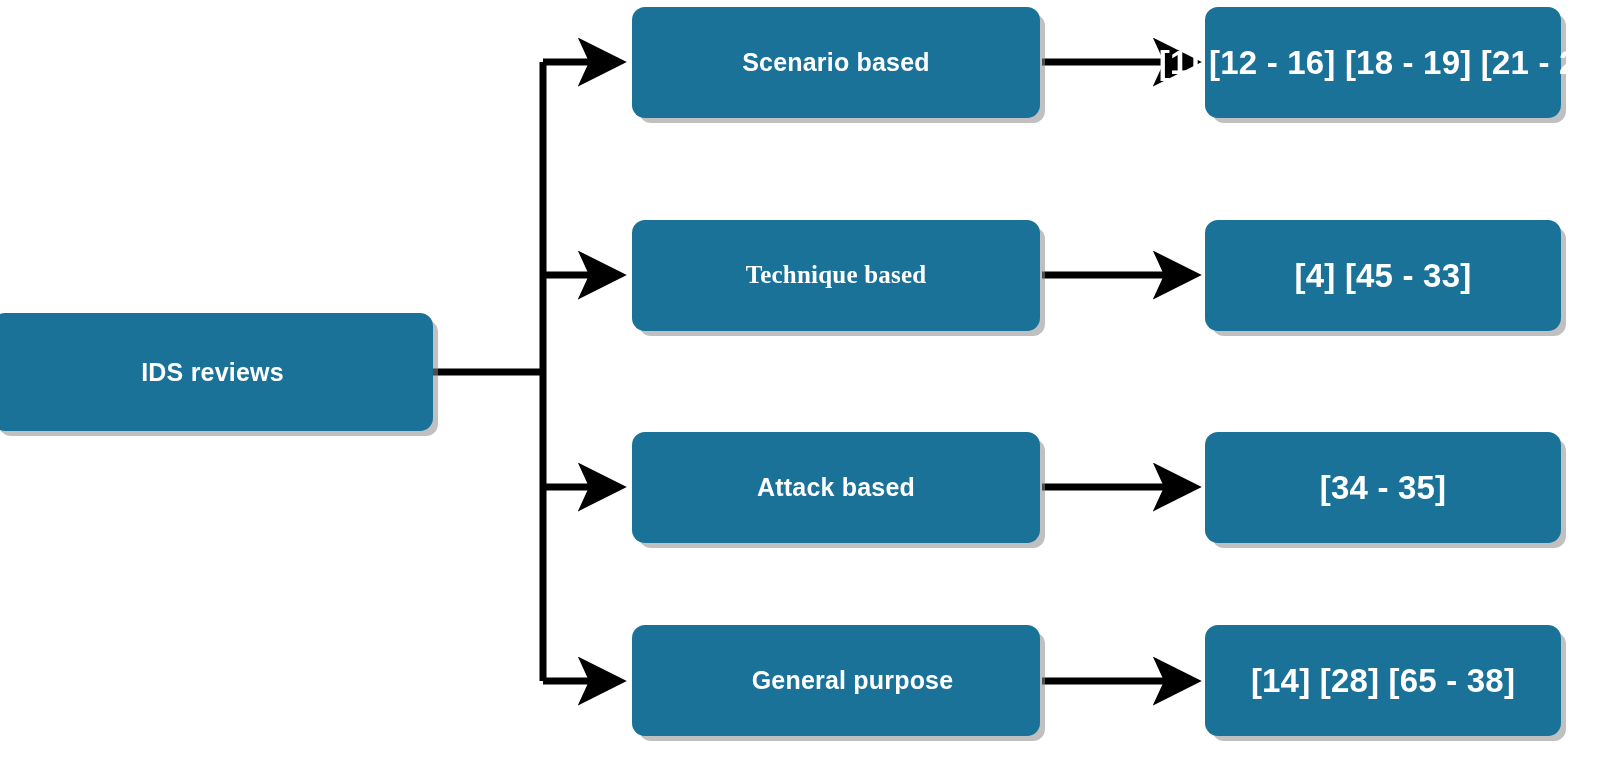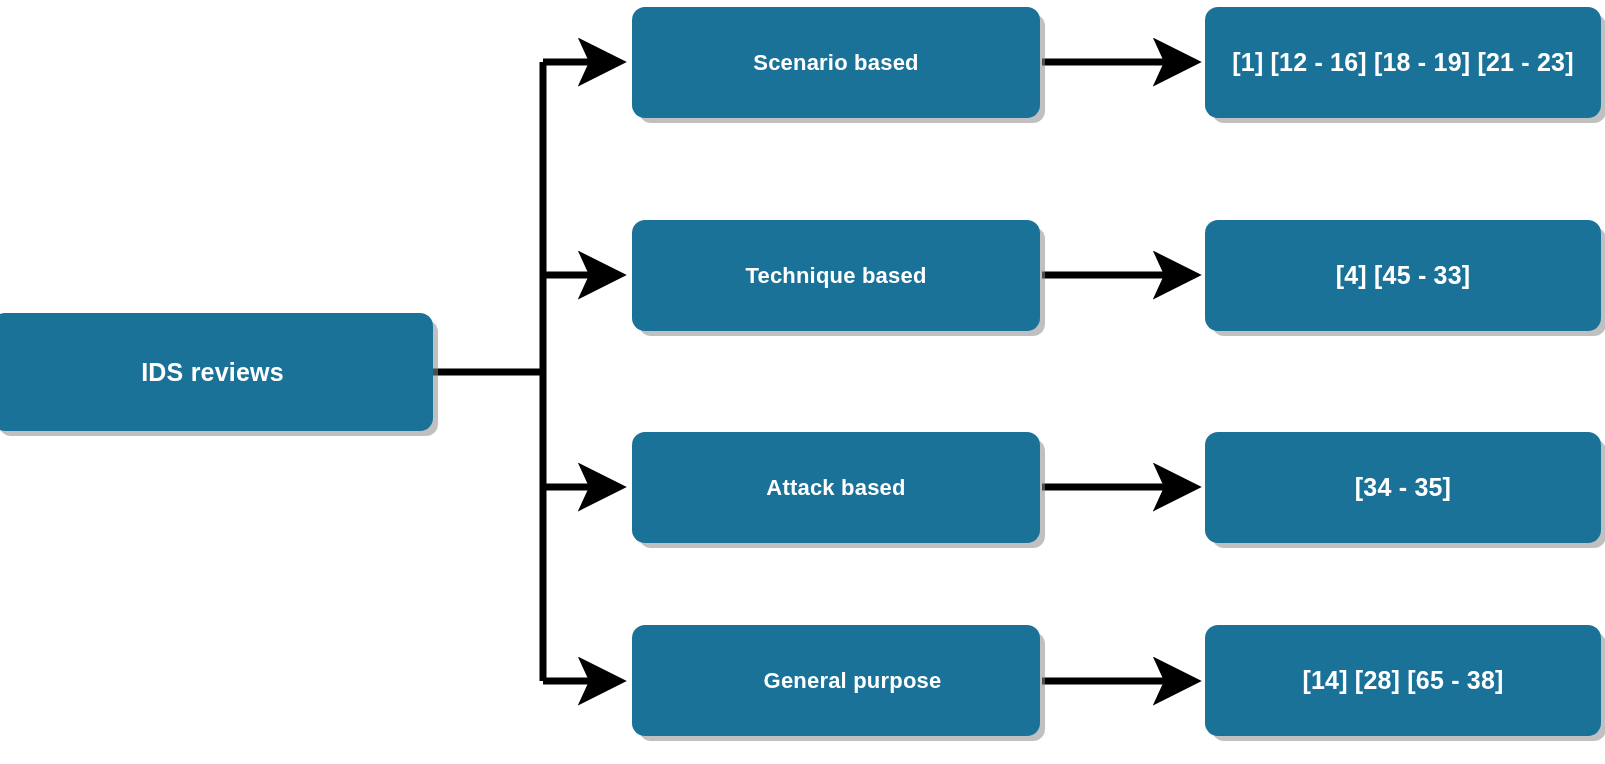--- a/index.html
+++ b/index.html
@@ -52,32 +52,32 @@
     top: 313px;
     width: 441px;
     height: 118px;
     font-size: 25px;
   }
   
   .node-category {
     left: 632px;
     width: 408px;
     height: 111px;
-    font-size: 22px;
+    font-size: 25px;
   }
   #node-cat-0 { top: 7px; }
-  #node-cat-1 { top: 220px; }
+  #node-cat-1 { top: 220px; font-family: Liberation Serif, serif; }
   #node-cat-2 { top: 432px; }
   #node-cat-3 { top: 625px; padding-left: 47px; }
   
   .node-refs {
     left: 1205px;
-    width: 396px;
+    width: 356px;
     height: 111px;
-    font-size: 25px;
+    font-size: 33px;
   }
   #node-ref-0 { top: 7px; }
   #node-ref-1 { top: 220px; }
   #node-ref-2 { top: 432px; }
   #node-ref-3 { top: 625px; }
 </style>
 </head>
 <body>
 
 <div id="canvas">

